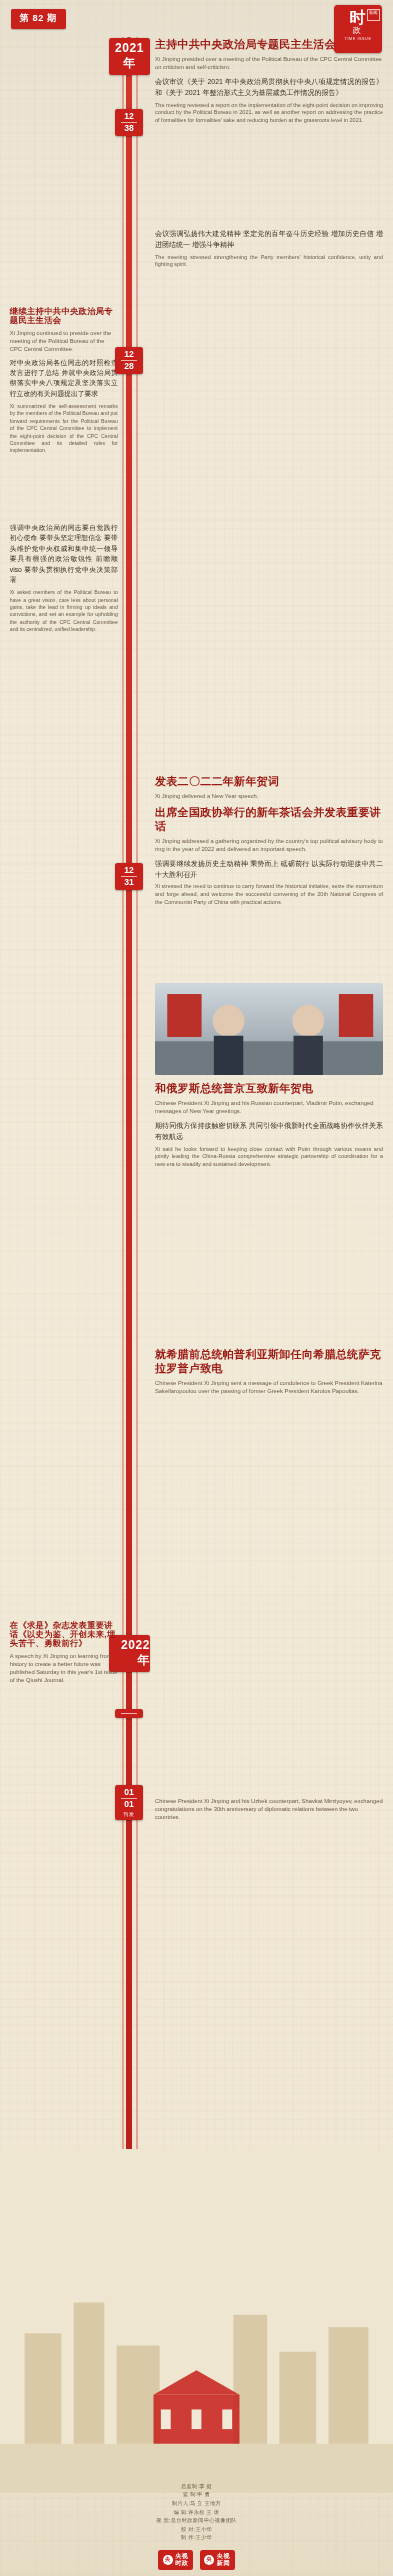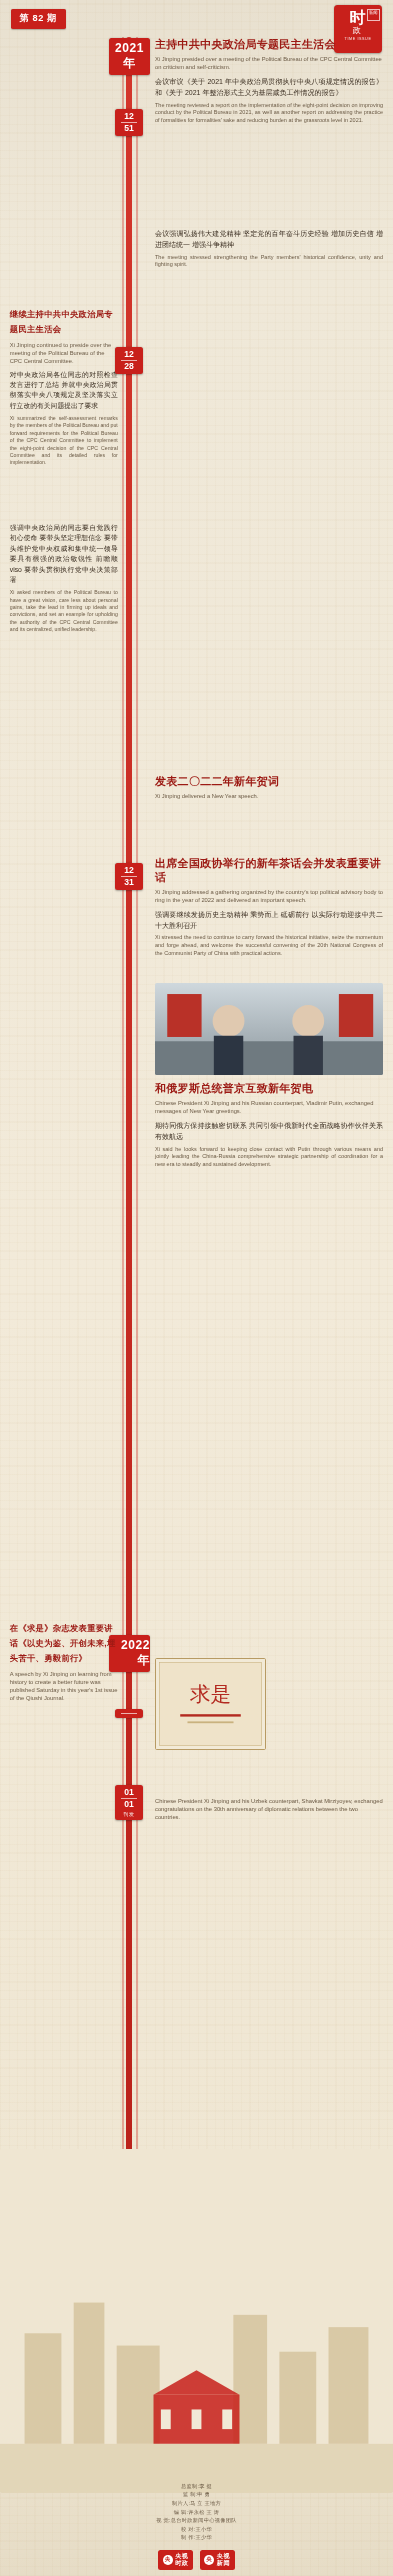--- a/index.html
+++ b/index.html
@@ -118,21 +118,21 @@
     font-size:5.8px; color:#6b5a45; line-height:8px; margin-bottom:4.9px;
   }
   .b-cn {
     font-size:7px; color:#3a2d20; line-height:11px; margin-bottom:3.7px;
     text-align:justify;
   }
   .b-en {
     font-size:5.5px; color:#6b5a45; line-height:7.7px; text-align:justify;
     margin-bottom:4.9px;
   }
-  .left .b-title { font-size:8.3px; line-height:15px;}
+  .left .b-title { font-size:8.3px; line-height:9px;}
   .left .b-cn { font-size:6.8px; line-height:10.4px;}
   .left .b-en { font-size:5.2px; line-height:7.4px;}
 
   
   .photo { width:100%; border-radius:1.8px; margin-bottom:4.9px; display:block; overflow:hidden; position:relative;}
   .photo svg { display:block; width:100%; height:100%; }
 
   
   .credits {
     position:absolute; left:0; right:0; bottom:34px;
@@ -176,21 +176,21 @@
   <div class="tl-rail-left"></div>
   <div class="tl-rail-right"></div>
   <div class="timeline-line"></div>
 
   <div class="year-pill" style="top:38px;">2021年</div>
   <div class="year-pill" style="top:1635px;text-align:right;">2022年</div>
 
   <div class="date-chip" style="top:74px;">
     <div class="m">12</div>
     <div class="sep"></div>
-    <div class="d">51</div>
+    <div class="d">38</div>
   </div>
   <div class="date-chip" style="top:312px;">
     <div class="m">12</div>
     <div class="sep"></div>
     <div class="d">28</div>
   </div>
   <div class="date-chip" style="top:828px;">
     <div class="m">12</div>
     <div class="sep"></div>
     <div class="d">31</div>
@@ -228,21 +228,21 @@
   <div class="block left" style="top:523px;">
     <div class="b-cn">强调中央政治局的同志要自觉践行初心使命 要带头坚定理想信念 要带头维护党中央权威和集中统一领导 要具有很强的政治敏锐性 前瞻顺viso 要带头贯彻执行党中央决策部署</div>
     <div class="b-en">Xi asked members of the Political Bureau to have a great vision, care less about personal gains, take the lead in firming up ideals and convictions, and set an example for upholding the authority of the CPC Central Committee and its centralized, unified leadership.</div>
   </div>
 
   <div class="block right" style="top:775px;">
     <div class="b-title">发表二〇二二年新年贺词</div>
     <div class="b-en-title">Xi Jinping delivered a New Year speech.</div>
   </div>
 
-  <div class="block right" style="top:857px;">
+  <div class="block right" style="top:806px;">
     <div class="b-title">出席全国政协举行的新年茶话会并发表重要讲话</div>
     <div class="b-en-title">Xi Jinping addressed a gathering organized by the country's top political advisory body to ring in the year of 2022 and delivered an important speech.</div>
     <div class="b-cn">强调要继续发扬历史主动精神 乘势而上 砥砺前行 以实际行动迎接中共二十大胜利召开</div>
     <div class="b-en">Xi stressed the need to continue to carry forward the historical initiative, seize the momentum and forge ahead, and welcome the successful convening of the 20th National Congress of the Communist Party of China with practical actions.</div>
   </div>
 
   <div class="photo" style="position:absolute; left:155px; top:983px; width:228px; height:92px;">
     <svg viewBox="0 0 372 150" preserveAspectRatio="none" aria-hidden="true">
       <defs>
         <linearGradient id="g1" x1="0" y1="0" x2="0" y2="1">
@@ -260,35 +260,30 @@
       <rect x="300" y="18" width="56" height="70" fill="#b93128"></rect>
     </svg>
   </div>
   <div class="block right" style="top:1082px;">
     <div class="b-title">和俄罗斯总统普京互致新年贺电</div>
     <div class="b-en-title">Chinese President Xi Jinping and his Russian counterpart, Vladimir Putin, exchanged messages of New Year greetings.</div>
     <div class="b-cn">期待同俄方保持接触密切联系 共同引领中俄新时代全面战略协作伙伴关系有效航远</div>
     <div class="b-en">Xi said he looks forward to keeping close contact with Putin through various means and jointly leading the China-Russia comprehensive strategic partnership of coordination for a new era to steadily and sustained development.</div>
   </div>
 
+  <div class="block right" style="top:1348px;">
+    <div class="b-title">就希腊前总统帕普利亚斯卸任向希腊总统萨克拉罗普卢致电</div>
+    <div class="b-en-title">Chinese President Xi Jinping sent a message of condolence to Greek President Katerina Sakellaropoulou over the passing of former Greek President Karolos Papoulias.</div>
+  </div>
 
   <div class="block left" style="top:1621px;">
     <div class="b-title">在《求是》杂志发表重要讲话《以史为鉴、开创未来,埋头苦干、勇毅前行》</div>
     <div class="b-en-title">A speech by Xi Jinping on learning from history to create a better future was published Saturday in this year's 1st issue of the Qiushi Journal.</div>
   </div>
 
-  <div class="photo" style="position:absolute; left:155px; top:1658px; width:111px; height:92px; border:1.2px solid #b79a63;">
-    <svg viewBox="0 0 180 150" preserveAspectRatio="none" aria-hidden="true">
-      <rect width="180" height="150" fill="#f2ead7"></rect>
-      <rect x="6" y="6" width="168" height="138" fill="#efe3c9" stroke="#c9b27f"></rect>
-      <text x="90" y="70" font-size="34" fill="#b32a20" text-anchor="middle" font-family="DejaVu Sans">求是</text>
-      <rect x="40" y="92" width="100" height="4" fill="#b32a20"></rect>
-      <rect x="52" y="104" width="76" height="3" fill="#c9b27f"></rect>
-    </svg>
-  </div>
 
   <div class="block right" style="top:1797px;">
     <div class="b-en-title">Chinese President Xi Jinping and his Uzbek counterpart, Shavkat Mirziyoyev, exchanged congratulations on the 30th anniversary of diplomatic relations between the two countries.</div>
   </div>
 
   <div class="photo" style="position:absolute; left:0; top:2149px; width:393px; height:344px;">
     <svg viewBox="0 0 640 560" preserveAspectRatio="none" aria-hidden="true">
       <rect width="640" height="560" fill="#efe6d2"></rect>
       <g fill="#d9c9a6">
         <rect x="40" y="300" width="60" height="180"></rect>

